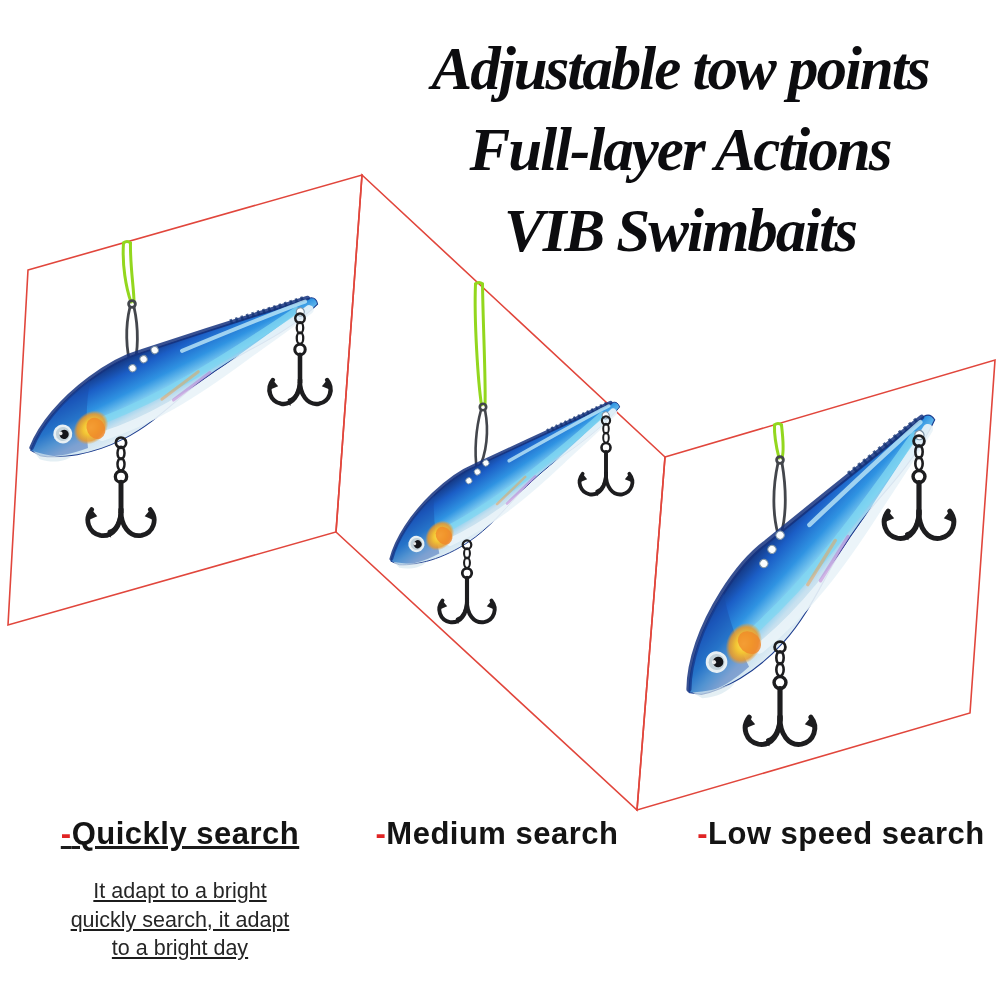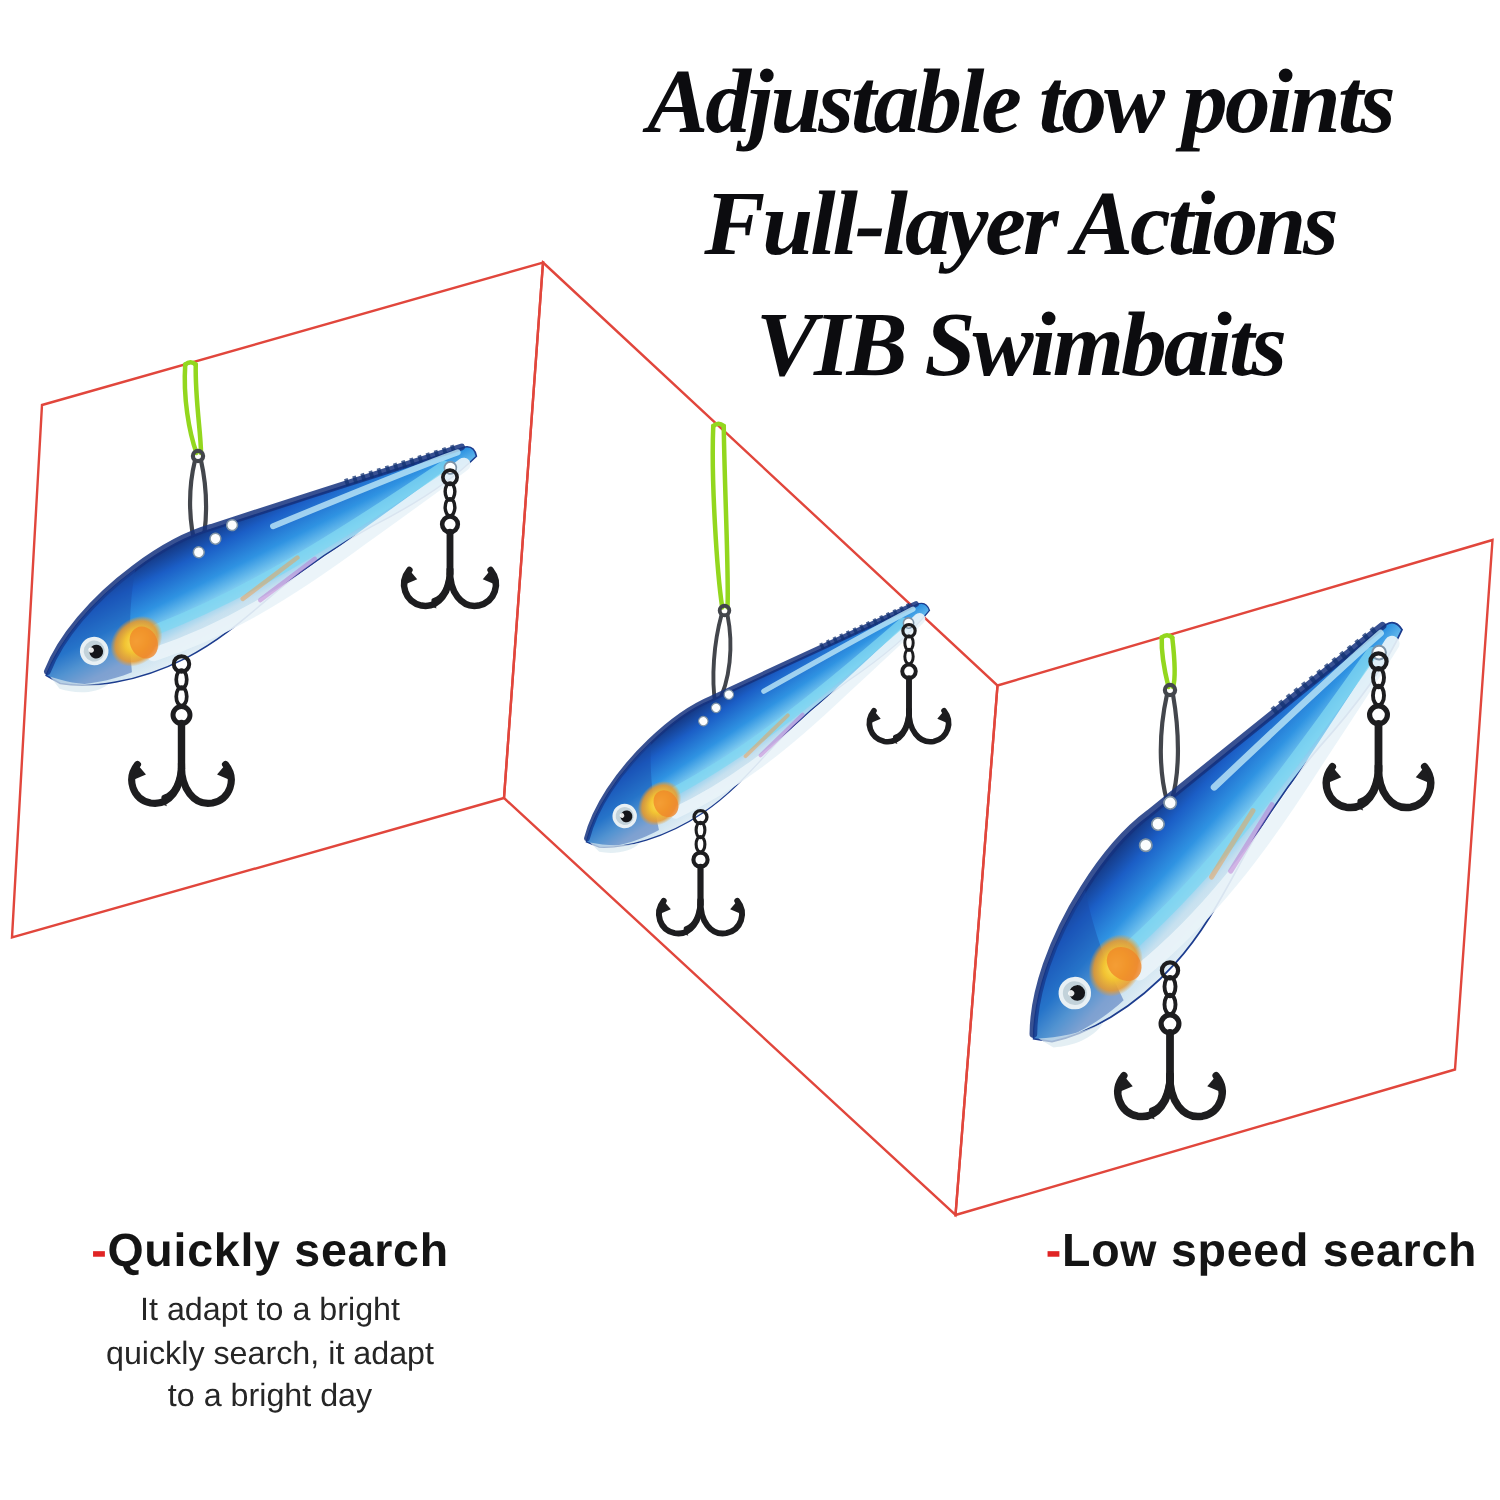--- a/index.html
+++ b/index.html
@@ -6,22 +6,22 @@
   .stage{position:relative;width:1000px;height:1000px;background:#ffffff;overflow:hidden;
          font-family:"Liberation Sans", sans-serif;padding-left:36px;}
   .scene{position:absolute;left:0;top:0;}
   .title{position:absolute;left:355px;top:28px;width:650px;text-align:center;
          font-family:"Liberation Serif", serif;font-weight:bold;font-style:italic;
          font-size:61px;line-height:81px;letter-spacing:-2px;color:#0c0c0f;white-space:nowrap;}
   .caption{position:absolute;top:816px;text-align:center;color:#1c1c1c;}
   .caption .head{font-size:31px;font-weight:bold;letter-spacing:0.5px;color:#141414;white-space:nowrap;}
   .caption .dash{color:#e02424;font-weight:bold;}
   .caption .body{font-size:21.5px;line-height:28.5px;color:#262626;margin-top:24px;}
-  .caption.tight .body{margin-top:7px;}
-  .cap-1{left:18px;width:324px;}
+  .caption.tight .body{margin-top:25px;}
+  .cap-1{left:18px;width:324px;text-decoration:underline;}
   .cap-2{left:336px;width:322px;}
   .cap-3{left:676px;width:330px;}
   .panel{fill:none;stroke:#e1463c;stroke-width:1.6px;}
 </style>
 </head>
 <body>
 
 <div class="stage">
 
   <svg class="scene" width="1000" height="1000" viewBox="0 0 1000 1000">
@@ -146,19 +146,20 @@
   <div class="caption cap-1 tight">
     <div class="head"><span class="dash">-</span><span>Quickly search</span></div>
     <div class="body">
       <div>It adapt to a bright</div>
       <div>quickly search, it adapt</div>
       <div>to a bright day</div>
     </div>
   </div>
 
   <div class="caption cap-2">
+    <div class="head"><span class="dash">-</span><span>Medium search</span></div>
   </div>
 
   <div class="caption cap-3">
     <div class="head"><span class="dash">-</span><span>Low speed search</span></div>
   </div>
 
 </div>
 
 </body></html>

